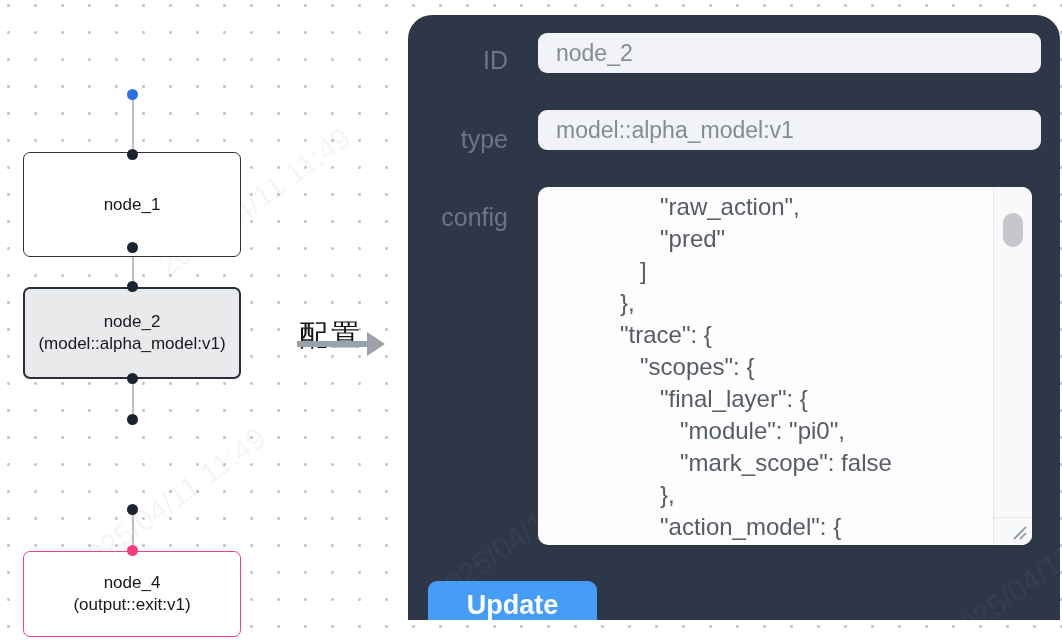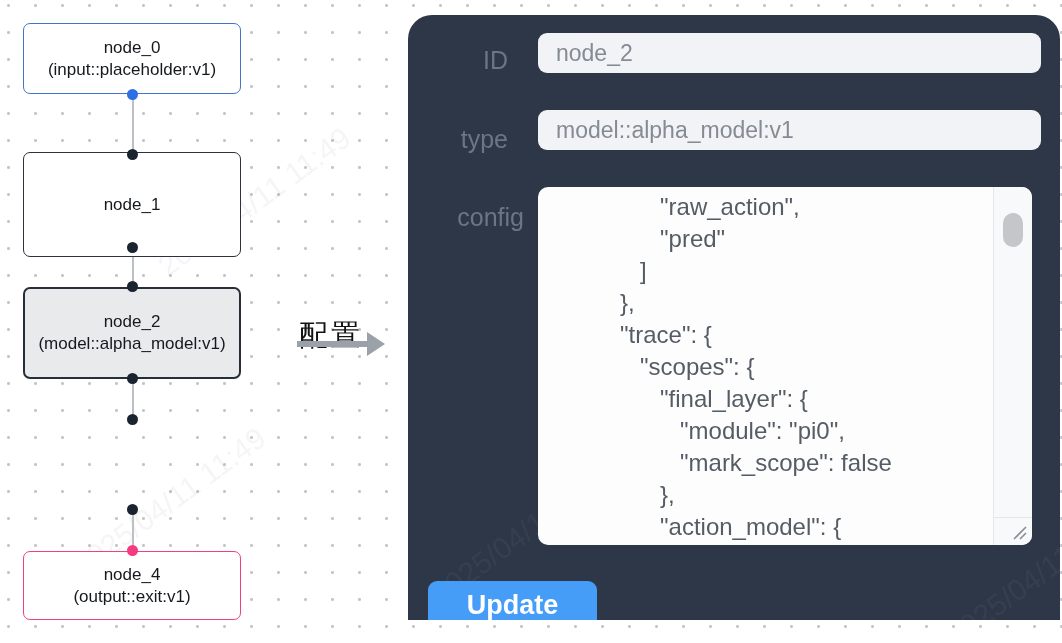--- a/index.html
+++ b/index.html
@@ -20,21 +20,21 @@
     background:#ffffff; border:1.5px solid #2c323c; border-radius:7px;
     display:flex; flex-direction:column; align-items:center; justify-content:center;
     text-align:center; font-size:17px; line-height:22px; color:#15181d;
     padding:2px 13px;
   }
   .node .node-type { word-break:break-all; }
   .node-0 { top:23px;  height:71px; border-color:#4374cb; }
   .node-1 { top:152px; height:105px; }
   .node-2 { top:287px; height:92px; background:#e9eaeb; border-width:2px; border-color:#272e39; }
   .node-3 { top:420px; height:90px; }
-  .node-4 { top:551px; height:69px; border-color:#ef4180; }
+  .node-4 { top:551px; height:86px; border-color:#ef4180; }
 
   .edge { position:absolute; left:131.5px; width:2px; background:#bcc0c6; }
   .edge-1 { top:94px;  height:61px; }
   .edge-2 { top:248px; height:39px; }
   .edge-3 { top:379px; height:41px; }
   .edge-4 { top:510px; height:41px; }
 
   .port { position:absolute; left:127px; width:11px; height:11px; border-radius:50%; background:#1a2430; }
   .port-blue { background:#2d6fe4; }
   .port-pink { background:#f43b82; }
@@ -59,21 +59,21 @@
   .panel {
     position:absolute; left:408px; top:15px; width:652px; height:605px;
     background:#2d3748; border-radius:24px 24px 0 0; overflow:hidden;
   }
   .field-label {
     position:absolute; left:0; width:100px; text-align:right;
     font-size:25px; color:#6d7584;padding-left:12px;
   }
   .lbl-id     { top:31px; }
   .lbl-type   { top:110px; }
-  .lbl-config { top:188px;margin-left:16px; }
+  .lbl-config { top:188px; }
 
   .panel input {
     position:absolute; left:130px; width:503px; height:40px;
     background:#f1f3f6; border:none; border-radius:9px;
     font-family:"Liberation Sans","DejaVu Sans",sans-serif;
     font-size:23px; color:#848b95; padding:0 18px; outline:none;
   }
   .inp-id   { top:18px; }
   .inp-type { top:95px; }
 
@@ -123,24 +123,20 @@
 <span class="wm wm-light" style="left:55px;top:485px;">2025/04/11 11:49</span>
 <span class="wm wm-light" style="left:140px;top:185px;">2025/04/11 11:49</span>
 
 <div class="flow">
 
   <div class="edge edge-1"></div>
   <div class="edge edge-2"></div>
   <div class="edge edge-3"></div>
   <div class="edge edge-4"></div>
 
-  <div class="node node-0">
-    <div class="node-name">node_0</div>
-    <div class="node-type">(input::placeholder:v1)</div>
-  </div>
   <div class="node node-1">
     <div class="node-name">node_1</div>
   </div>
   <div class="node node-2">
     <div class="node-name">node_2</div>
     <div class="node-type">(model::alpha_model:v1)</div>
   </div>
   <div class="node node-4">
     <div class="node-name">node_4</div>
     <div class="node-type">(output::exit:v1)</div>

